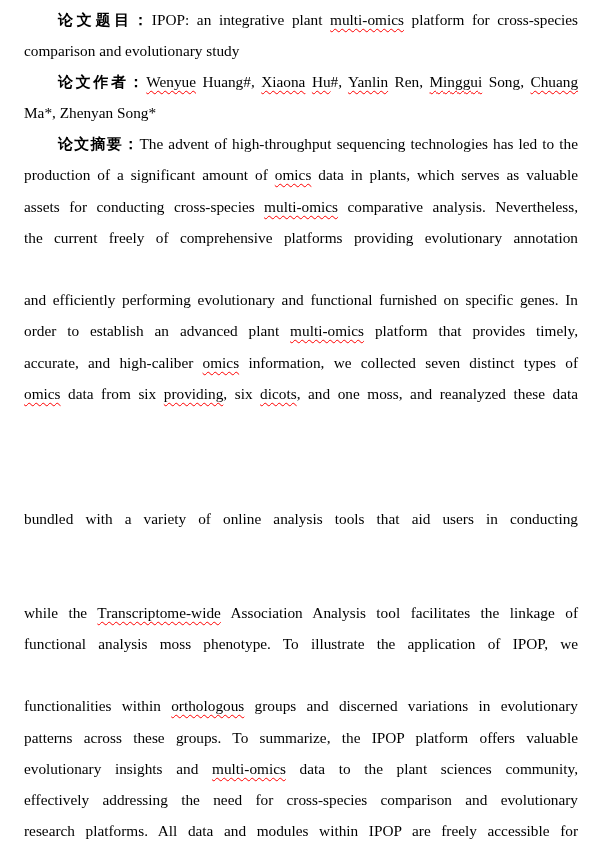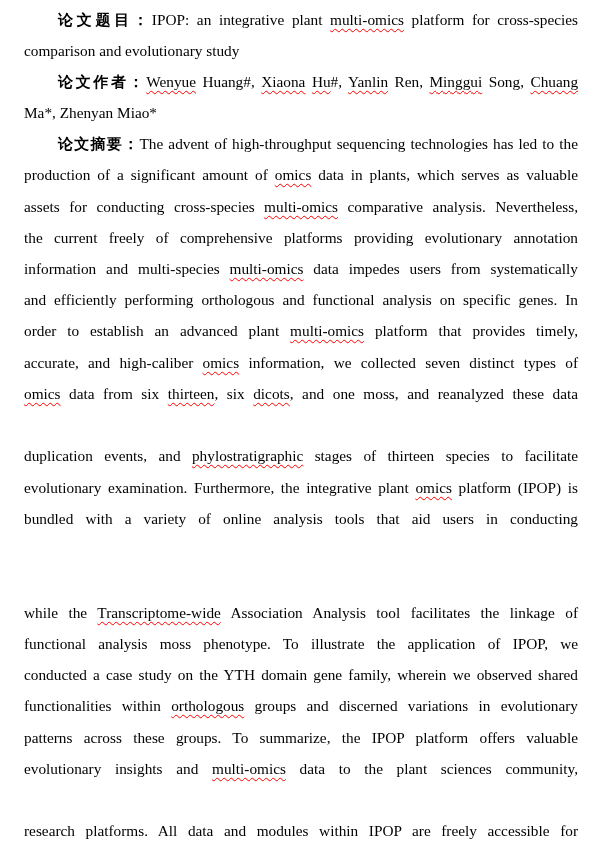--- a/index.html
+++ b/index.html
@@ -17,35 +17,32 @@
   </style>
 </head>
 <body>
 
 <div class="page">
 
   <div class="line first" style="top:9px"><span class="label">论文题目：</span><span class="sqline">IPOP: an integrative plant <span class="sq">multi-omics</span> platform for cross-species</span></div>
   <div class="line last" style="top:40px">comparison and evolutionary study</div>
 
   <div class="line first" style="top:71px"><span class="label">论文作者：</span><span class="sqline"><span class="sq">Wenyue</span> Huang#, <span class="sq">Xiaona</span> <span class="sq">Hu</span>#, <span class="sq">Yanlin</span> Ren, <span class="sq">Minggui</span> Song, <span class="sq">Chuang</span></span></div>
-  <div class="line last" style="top:102px">Ma*, Zhenyan Miao*</div>
+  <div class="line last" style="top:102px">Ma*, Zhenyan Song*</div>
 
   <div class="line first" style="top:133px"><span class="label">论文摘要：</span><span class="sqline">The advent of high-throughput sequencing technologies has led to the</span></div>
   <div class="line sqline" style="top:164px">production of a significant amount of <span class="sq">omics</span> data in plants, which serves as valuable</div>
   <div class="line sqline" style="top:196px">assets for conducting cross-species <span class="sq">multi-omics</span> comparative analysis. Nevertheless,</div>
   <div class="line sqline" style="top:227px">the current freely of comprehensive platforms providing evolutionary annotation</div>
-  <div class="line sqline" style="top:258px">information and multi-species <span class="sq">multi-omics</span> data impedes users from systematically</div>
-  <div class="line sqline" style="top:289px">and efficiently performing orthologous and functional analysis on specific genes. In</div>
+  <div class="line sqline" style="top:289px">and efficiently performing evolutionary and functional furnished on specific genes. In</div>
   <div class="line sqline" style="top:320px">order to establish an advanced plant <span class="sq">multi-omics</span> platform that provides timely,</div>
   <div class="line sqline" style="top:352px">accurate, and high-caliber <span class="sq">omics</span> information, we collected seven distinct types of</div>
-  <div class="line sqline" style="top:383px"><span class="sq">omics</span> data from six <span class="sq">thirteen</span>, six <span class="sq">dicots</span>, and one moss, and reanalyzed these data</div>
-  <div class="line sqline" style="top:445px">duplication events, and <span class="sq">phylostratigraphic</span> stages of thirteen species to facilitate</div>
-  <div class="line sqline" style="top:477px">evolutionary examination. Furthermore, the integrative plant <span class="sq">omics</span> platform (IPOP) is</div>
+  <div class="line sqline" style="top:383px"><span class="sq">omics</span> data from six <span class="sq">providing</span>, six <span class="sq">dicots</span>, and one moss, and reanalyzed these data</div>
   <div class="line sqline" style="top:508px">bundled with a variety of online analysis tools that aid users in conducting</div>
   <div class="line sqline" style="top:602px">while the <span class="sq">Transcriptome-wide</span> Association Analysis tool facilitates the linkage of</div>
   <div class="line sqline" style="top:633px">functional analysis moss phenotype. To illustrate the application of IPOP, we</div>
-  <div class="line sqline" style="top:664px">conducted a case study on the YTH domain gene family, wherein we observed shared</div>
   <div class="line sqline" style="top:695px">functionalities within <span class="sq">orthologous</span> groups and discerned variations in evolutionary</div>
   <div class="line sqline" style="top:727px">patterns across these groups. To summarize, the IPOP platform offers valuable</div>
   <div class="line sqline" style="top:758px">evolutionary insights and <span class="sq">multi-omics</span> data to the plant sciences community,</div>
+  <div class="line sqline" style="top:789px">effectively addressing the need for cross-species comparison and evolutionary</div>
   <div class="line sqline" style="top:820px">research platforms. All data and modules within IPOP are freely accessible for</div>
 
 </div>
 
 </body></html>

